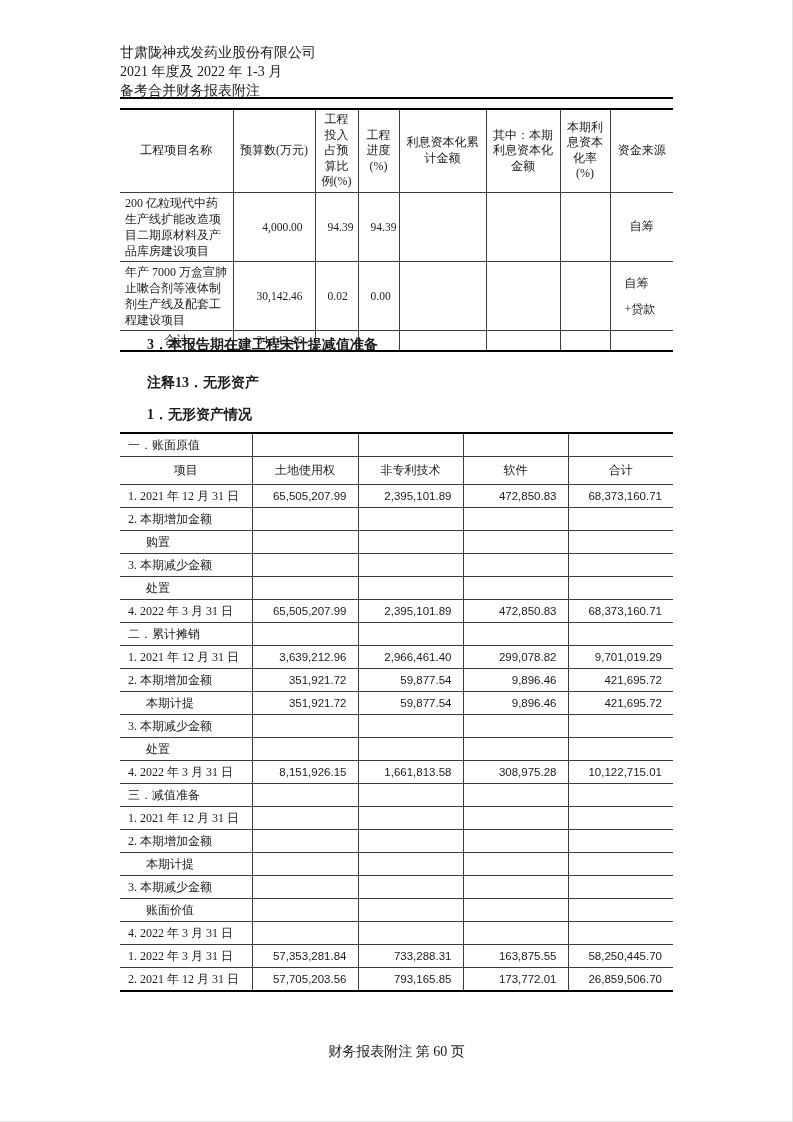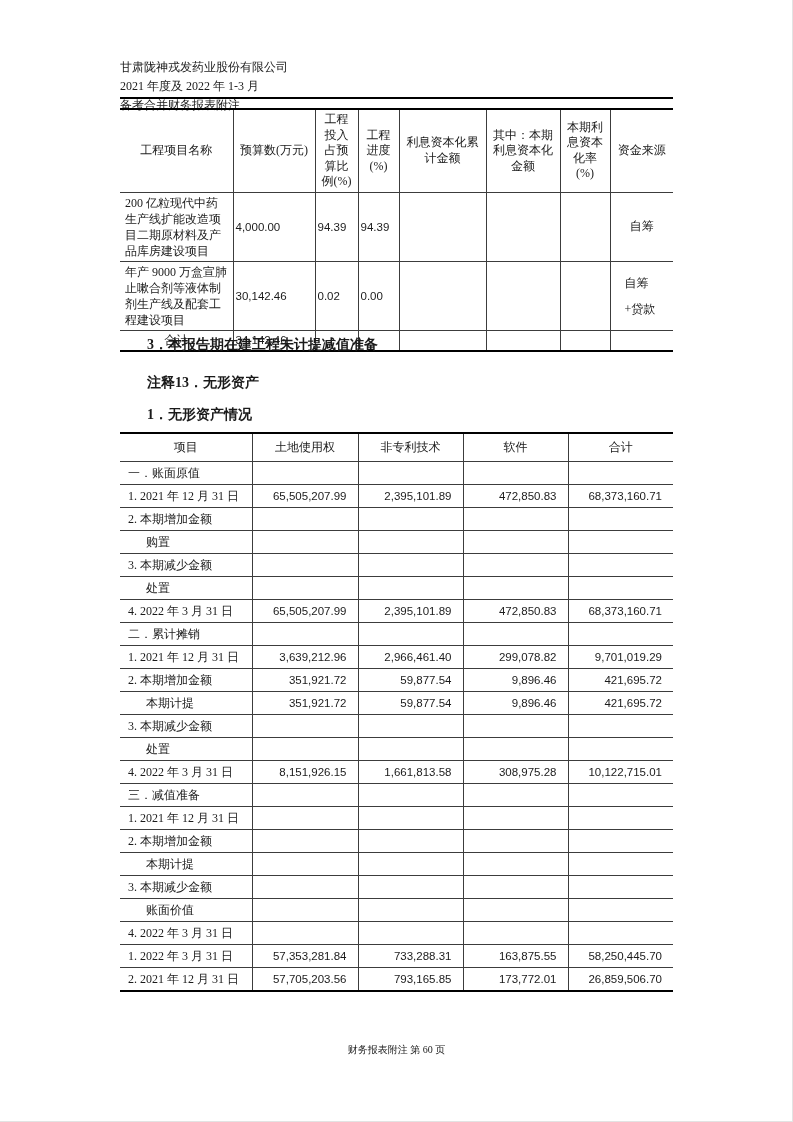--- a/index.html
+++ b/index.html
@@ -15,22 +15,22 @@
     -webkit-font-smoothing: antialiased;
   }
   .page {
     position: absolute; inset: 0;
     border-right: 1px solid #e3e3e3;
     border-bottom: 1px solid #e3e3e3;
   }
 
   
   .doc-header {
-    position: absolute; left: 120px; top: 58px;
-    font-size: 12px; line-height: 19px;
+    position: absolute; left: 120px; top: 43px;
+    font-size: 14px; line-height: 19px;
     white-space: nowrap;
   }
   .header-rule {
     position: absolute; left: 120px; top: 97px;
     width: 553px; height: 2px; background: #000;
   }
 
   
   table { border-collapse: collapse; table-layout: fixed; }
   th, td { overflow: hidden; vertical-align: middle; }
@@ -48,22 +48,22 @@
     font-weight: normal; text-align: center;
     line-height: 15.5px; padding: 2px 3px;
   }
   .t1 .h-pad-lg { padding: 2px 3px; }
   .t1 .h-pad-md { padding: 2px 4px; }
   .t1 .h-pad-sm { padding: 2px 5px; }
   .t1 td.name {
     text-align: left; padding: 2px 5px; line-height: 16px;
   }
   .t1 td.num {
-    padding: 0 2px;
-    font-family: Liberation Sans, sans-serif; font-size: 11.5px;
+    text-align: right; padding: 0 12px;
+    font-family: Liberation Serif, serif; font-size: 11.5px;
   }
   .t1 td.fund  { text-align: center; }
   .t1 td.fund2 { text-align: left; padding: 0 14px; line-height: 26px; }
   .t1 td.total-lbl { text-align: center; }
 
   
   .note {
     position: absolute; left: 147px;
     font-weight: bold; font-size: 14px; white-space: nowrap;
   }
@@ -82,21 +82,21 @@
   .t2 td.lbl { text-align: left; padding: 0 4px 0 8px; white-space: nowrap; }
   .t2 td.lbl.ind { padding-left: 26px; }
   .t2 td.num {
     text-align: right; padding: 0 11px 0 2px;
     font-family: "Liberation Sans", sans-serif; font-size: 11.5px;
   }
 
   
   .footer {
     position: absolute; left: 0; top: 1043px; width: 793px;
-    text-align: center; font-size: 10px;
+    text-align: center; font-size: 14px;
   }
 </style>
 </head>
 <body>
 
 <div class="page">
 
   <div class="doc-header">
     <div>甘肃陇神戎发药业股份有限公司</div>
     <div>2021 年度及 2022 年 1-3 月</div>
@@ -130,21 +130,21 @@
       <td class="name">200 亿粒现代中药生产线扩能改造项目二期原材料及产品库房建设项目</td>
       <td class="num">4,000.00</td>
       <td class="num">94.39</td>
       <td class="num">94.39</td>
       <td class="num"></td>
       <td class="num"></td>
       <td class="num"></td>
       <td class="fund">自筹</td>
     </tr>
     <tr style="height:64px">
-      <td class="name">年产 9000 万盒宣肺止嗽合剂等液体制剂生产线及配套工程建设项目</td>
+      <td class="name">年产 7000 万盒宣肺止嗽合剂等液体制剂生产线及配套工程建设项目</td>
       <td class="num">30,142.46</td>
       <td class="num">0.02</td>
       <td class="num">0.00</td>
       <td class="num"></td>
       <td class="num"></td>
       <td class="num"></td>
       <td class="fund2">自筹+贷款</td>
     </tr>
     <tr style="height:21px">
       <td class="total-lbl">合计</td>
@@ -166,34 +166,34 @@
   <table class="t2">
     <colgroup>
       <col style="width:132px">
         <col style="width:106px">
         <col style="width:105px">
         <col style="width:105px">
         <col style="width:105px">
     </colgroup>
     <tbody>
         <tr>
+      <td class="lbl">一．账面原值</td>
+      <td class="num"></td>
+      <td class="num"></td>
+      <td class="num"></td>
+      <td class="num"></td>
+    </tr>
+    <tr>
       <th>项目</th>
       <th>土地使用权</th>
       <th>非专利技术</th>
       <th>软件</th>
       <th>合计</th>
     </tr>
     <tr>
-      <td class="lbl">一．账面原值</td>
-      <td class="num"></td>
-      <td class="num"></td>
-      <td class="num"></td>
-      <td class="num"></td>
-    </tr>
-    <tr>
       <td class="lbl">1. 2021 年 12 月 31 日</td>
       <td class="num">65,505,207.99</td>
       <td class="num">2,395,101.89</td>
       <td class="num">472,850.83</td>
       <td class="num">68,373,160.71</td>
     </tr>
     <tr>
       <td class="lbl">2. 本期增加金额</td>
       <td class="num"></td>
       <td class="num"></td>

